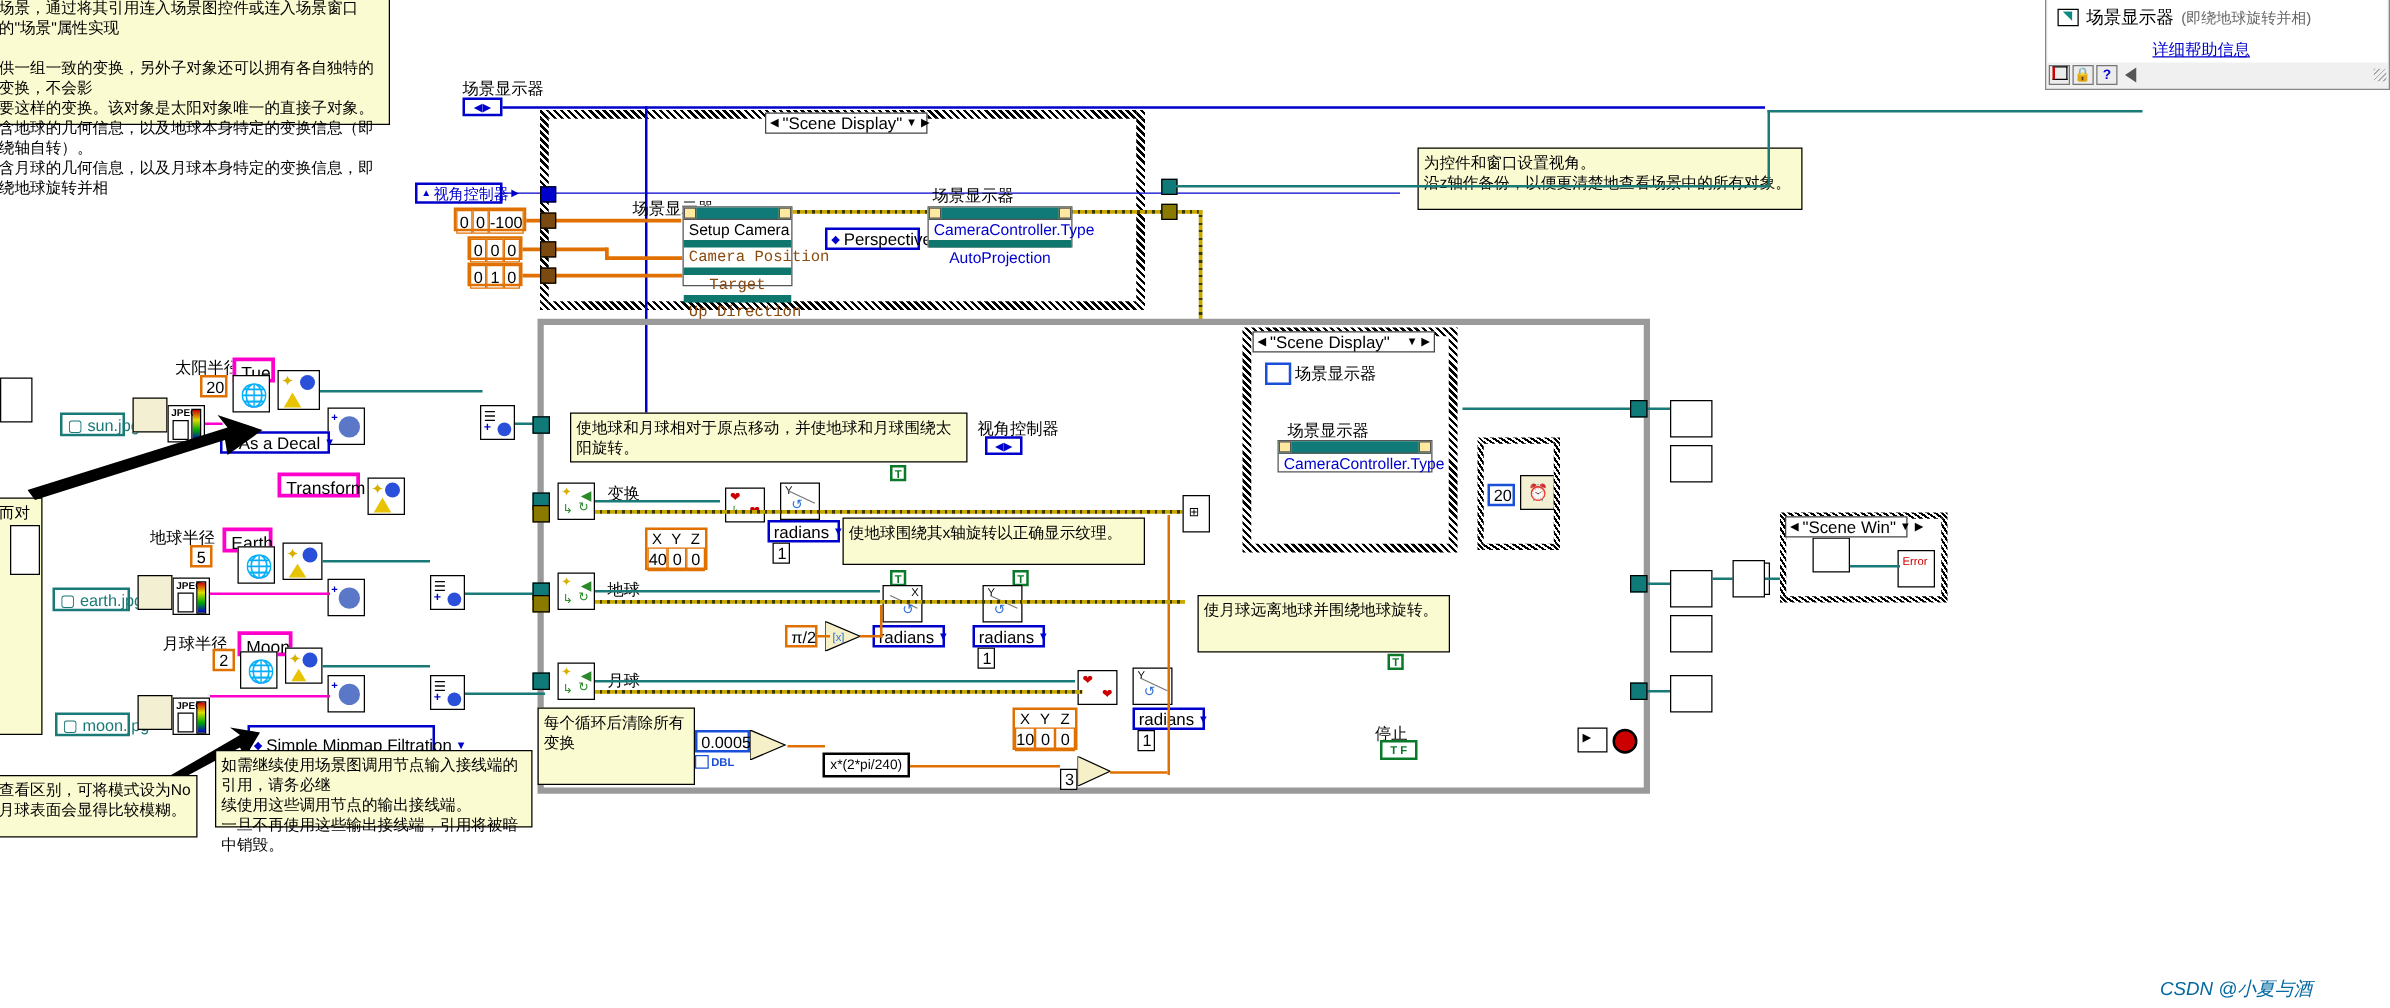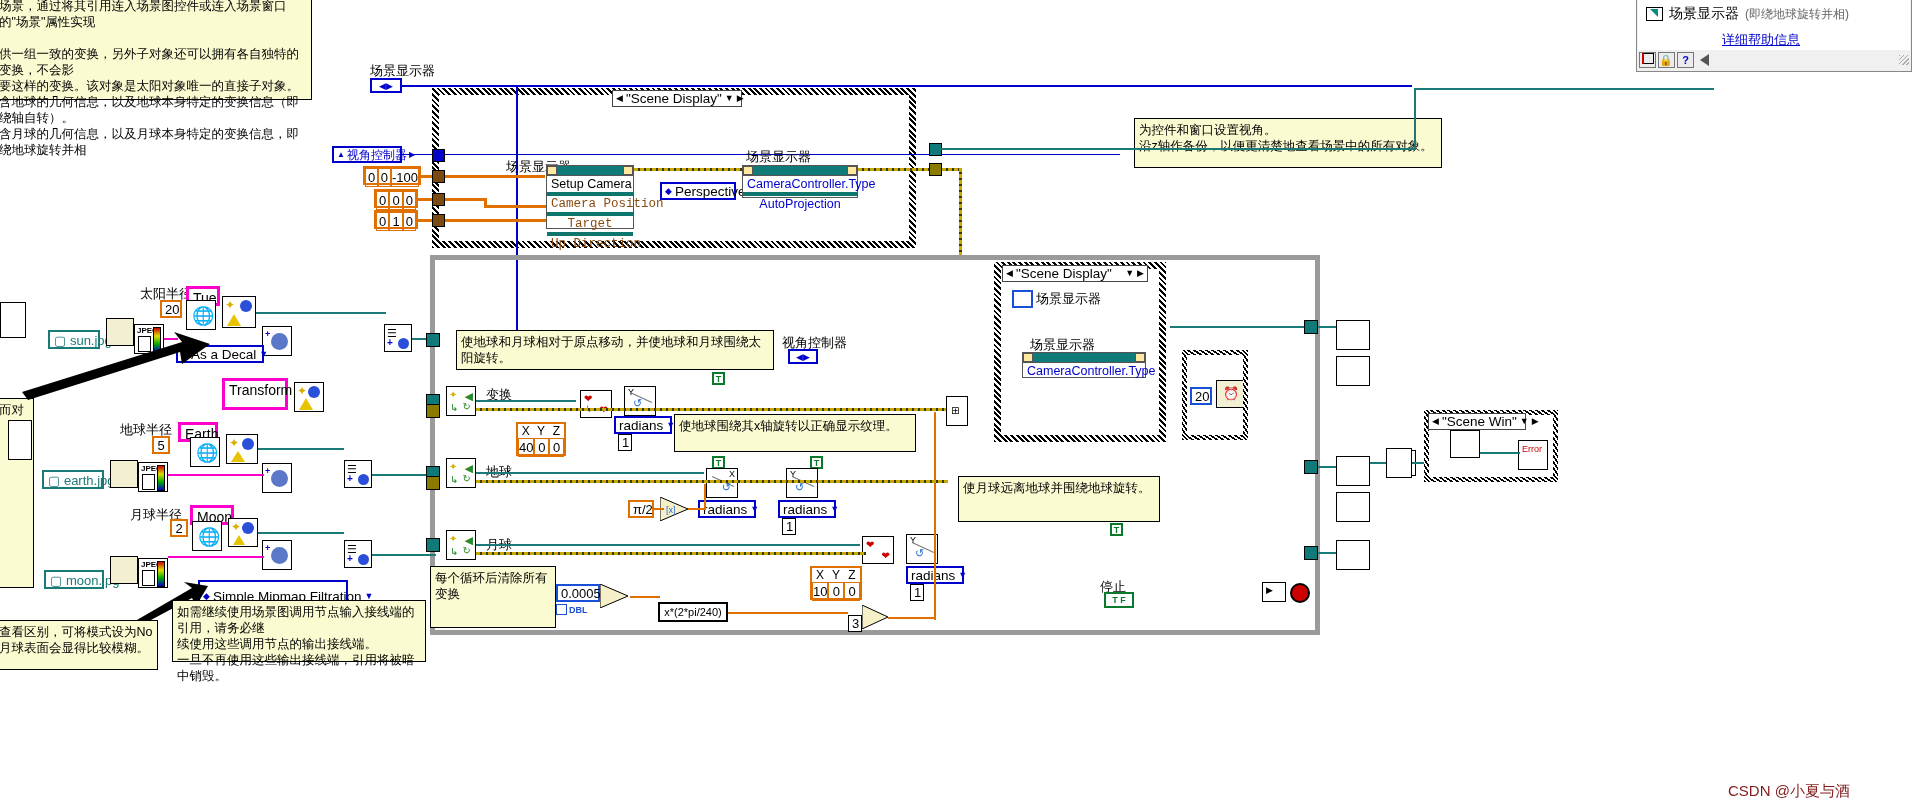--- a/index.html
+++ b/index.html
@@ -35,39 +35,39 @@
   .ring .caret{color:#0000cc;font-size:9px;margin-left:auto;}
   .ctrl{border:2px solid #0000cc;background:#fff;color:#0000cc;font-size:12px;
         padding:0 3px;box-sizing:border-box;line-height:16px;white-space:nowrap;}
   
   .pnode{border:1px solid #555;background:#fff;box-sizing:border-box;}
   .pnode .bar{height:9px;background:#0f7a77;border-bottom:1px solid #555;position:relative;}
   .pnode .bar:before,.pnode .bar:after{content:"";position:absolute;top:0;width:10px;height:9px;
         background:#ffe9a0;border:1px solid #555;box-sizing:border-box;}
   .pnode .bar:before{left:0;} .pnode .bar:after{right:0;}
   .pnode .row{font-size:12.5px;color:#0000cc;text-align:center;line-height:16px;
-        border-bottom:4px solid #0f766e;white-space:nowrap;padding:0 4px;}
+        border-bottom:6px solid #0f766e;white-space:nowrap;padding:0 4px;}
   .pnode .row:last-child{border-bottom:none;}
   .pnode .row.brown{color:#8a4b10;font-family:Liberation Mono, monospace;}
   .pnode .row.blk{color:#000;}
   
   .vi{border:1px solid #000;background:#fff;box-sizing:border-box;position:absolute;}
   .xyz{border:2px solid #e07000;background:#fff;box-sizing:border-box;}
   .xyz .hd{display:flex;font-size:12px;line-height:14px;}
   .xyz .hd span{flex:1;text-align:center;}
   .xyz .vals{display:flex;font-size:13px;line-height:17px;}
   .xyz .vals span{flex:1;text-align:center;border:1px solid #e07000;box-sizing:border-box;}
   
   .helpwin{position:absolute;background:#f0f0f0;border:1px solid #888;box-sizing:border-box;}
   .helpwin .body{background:#fff;margin:1px;height:calc(100% - 22px);box-sizing:border-box;}
   .helptoolbar{height:18px;display:flex;align-items:center;gap:2px;padding:0 2px;}
   .hbtn{width:17px;height:16px;border:1px solid #767676;background:#ececec;
         font-size:11px;line-height:14px;text-align:center;box-sizing:border-box;}
   .link{color:#0000cc;text-decoration:underline;font-size:13px;}
-  .watermark{position:absolute;color:#7f1d1d;font-size:15px;}
+  .watermark{position:absolute;color:#0369a1;font-size:15px;font-style:italic;}
   .arrowbig{position:absolute;}
   .tunnel{position:absolute;background:#0f7a77;border:1px solid #000;}
   .tunnelb{position:absolute;background:#0000cc;border:1px solid #000;}
   .tunnely{position:absolute;background:#8a7a00;border:1px solid #000;}
   .termT{position:absolute;width:13px;height:13px;border:2px solid #0a7a2a;background:#fff;
          color:#0a7a2a;font-size:9px;font-weight:bold;text-align:center;line-height:10px;box-sizing:border-box;}
   .stopbtn{position:absolute;width:16px;height:16px;border-radius:50%;background:#c00;border:2px solid #000;}
 </style>
 </head>
 <body>
@@ -223,21 +223,21 @@
 </div>
 <div class="vi" style="left:262px;top:326px;width:30px;height:30px;">
   <div style="position:absolute;left:2px;top:2px;font-size:9px;color:#0000cc;font-weight:bold;">+</div>
   <div style="position:absolute;left:8px;top:6px;width:17px;height:17px;border-radius:50%;background:#5a77c8;"></div>
 </div>
 <div class="ring abs" style="left:176px;top:345px;width:88px;height:18px;">
   <span class="arr">◆</span>
   <span>As a Decal</span>
   <span class="caret">▼</span>
 </div>
-<div class="pinkconst abs" style="left:222px;top:378px;width:66px;height:32px;">Transform</div>
+<div class="pinkconst abs" style="left:222px;top:378px;width:66px;height:20px;">Transform</div>
 <div class="vi" style="left:294px;top:382px;width:30px;height:30px;">
   <div style="position:absolute;left:2px;top:1px;color:#d8b000;font-size:12px;">✦</div>
   <div style="position:absolute;right:3px;top:3px;width:12px;height:12px;border-radius:50%;background:#2a4fd8;"></div>
   <div style="position:absolute;left:4px;bottom:1px;width:0;height:0;border-left:7px solid transparent;border-right:7px solid transparent;border-bottom:12px solid #e8c400;"></div>
 </div>
 
 <div class="label abs" style="left:120px;top:421px;">地球半径</div>
 <div class="numconst abs" style="left:152px;top:436px;width:18px;height:18px;">5</div>
 <div class="pinkconst abs" style="left:178px;top:422px;width:40px;height:20px;">Earth</div>
 <div class="vi" style="left:190px;top:437px;width:30px;height:30px;">

